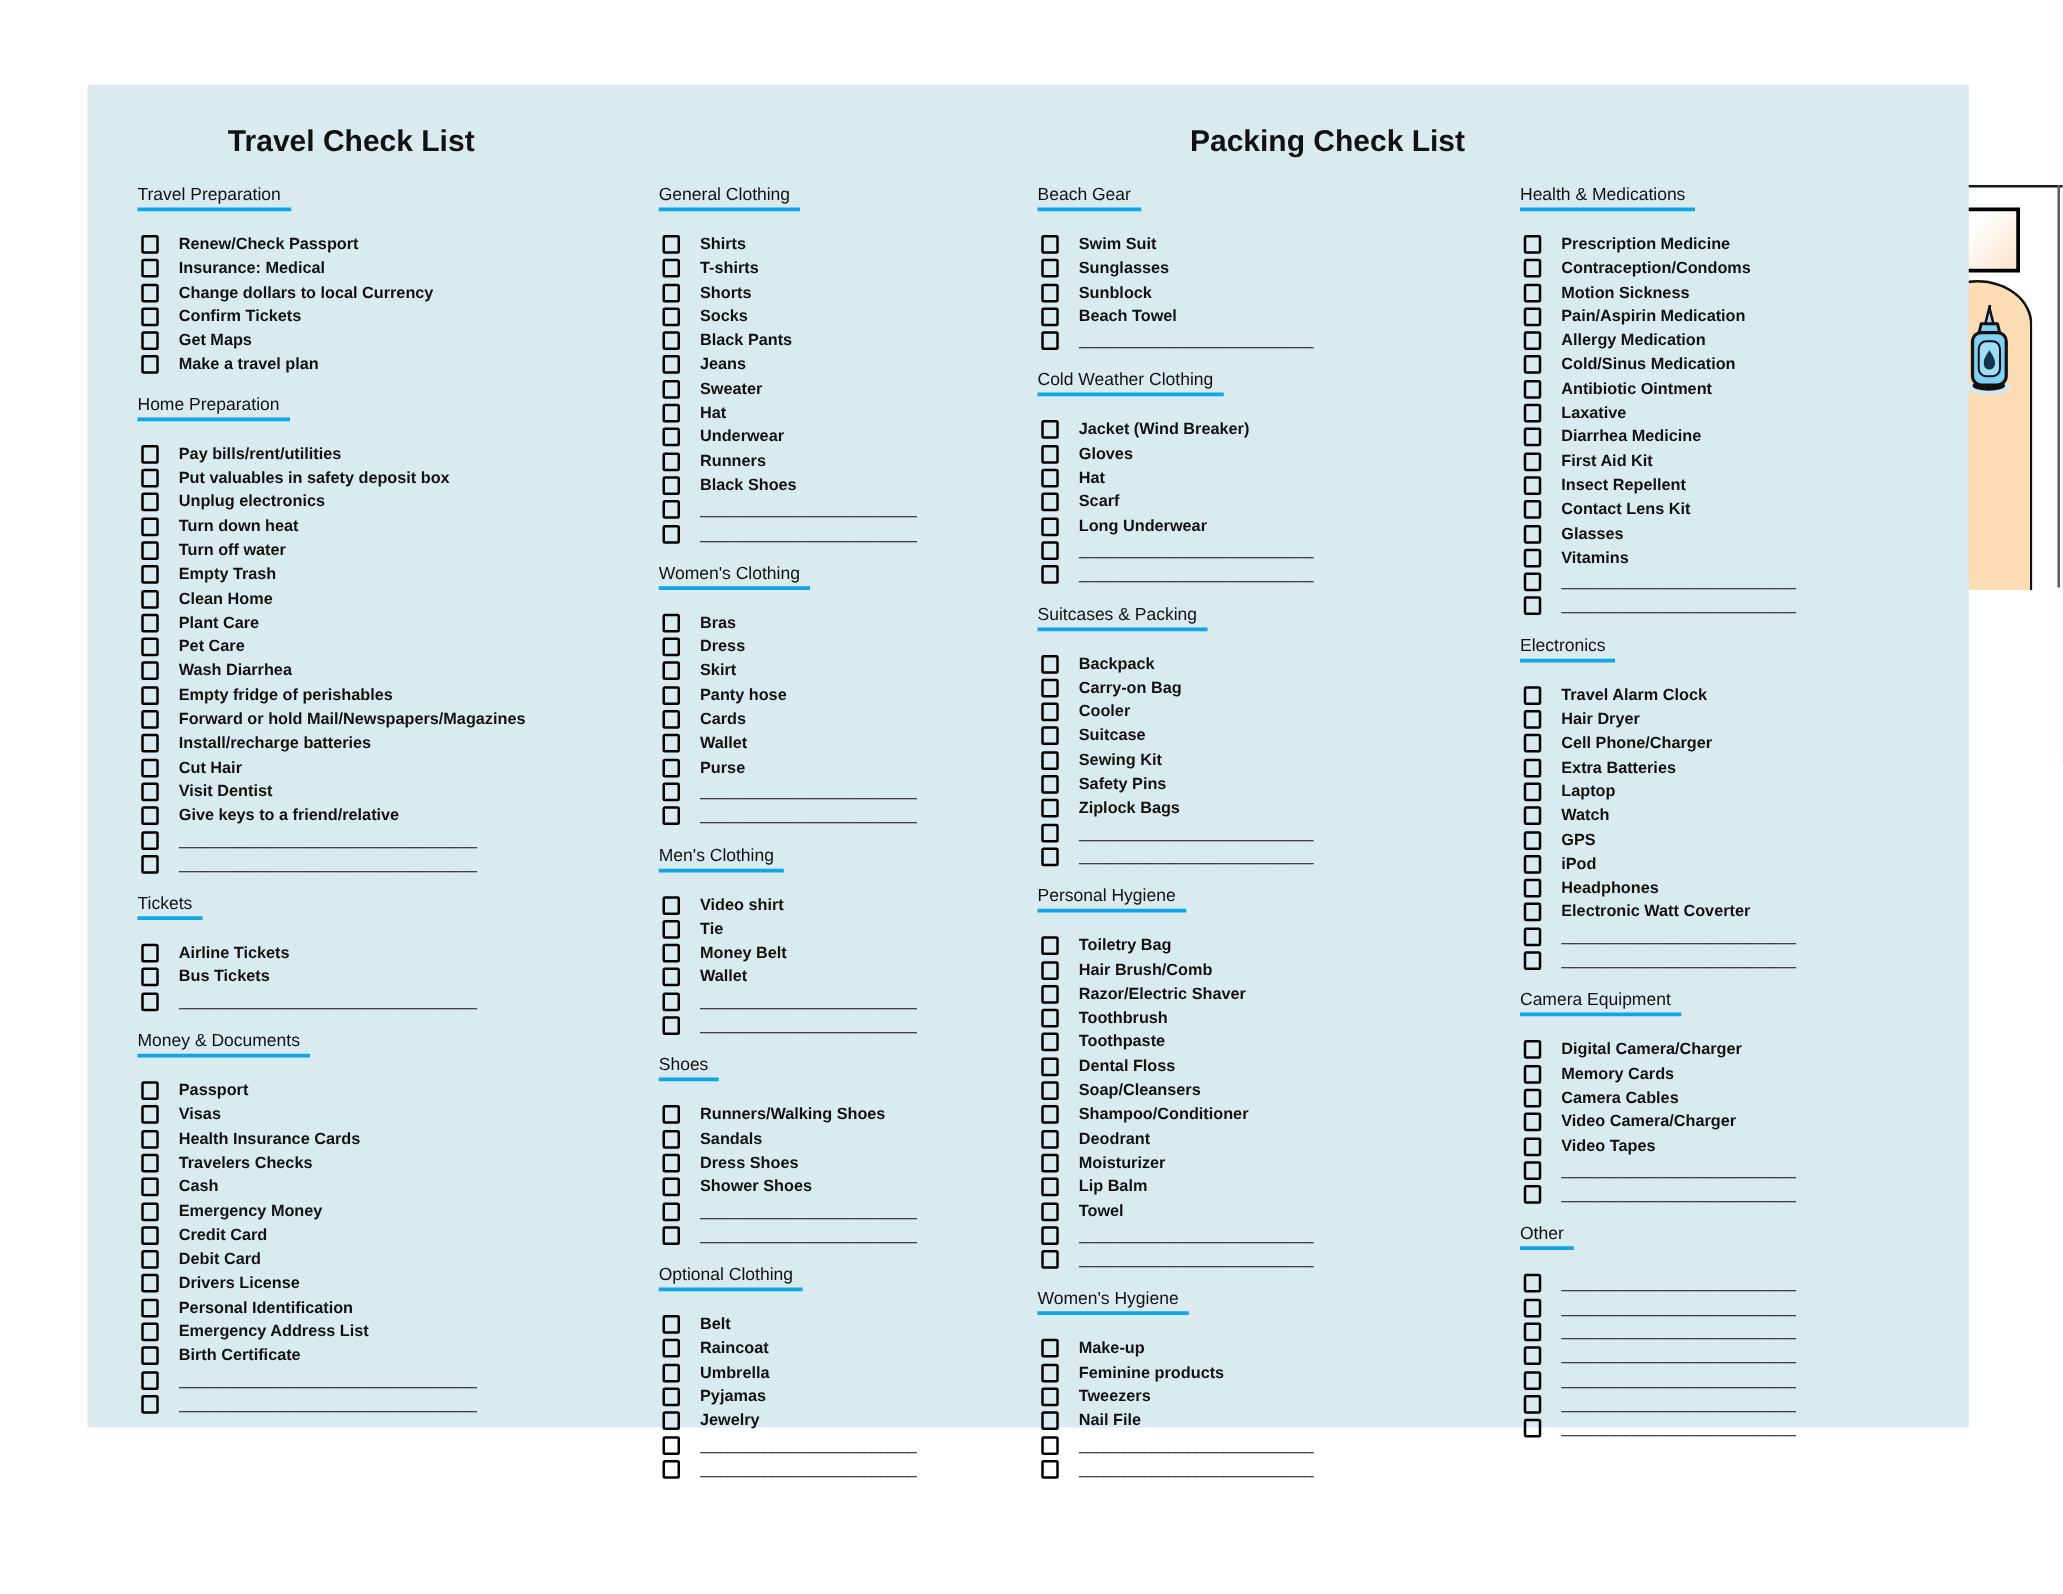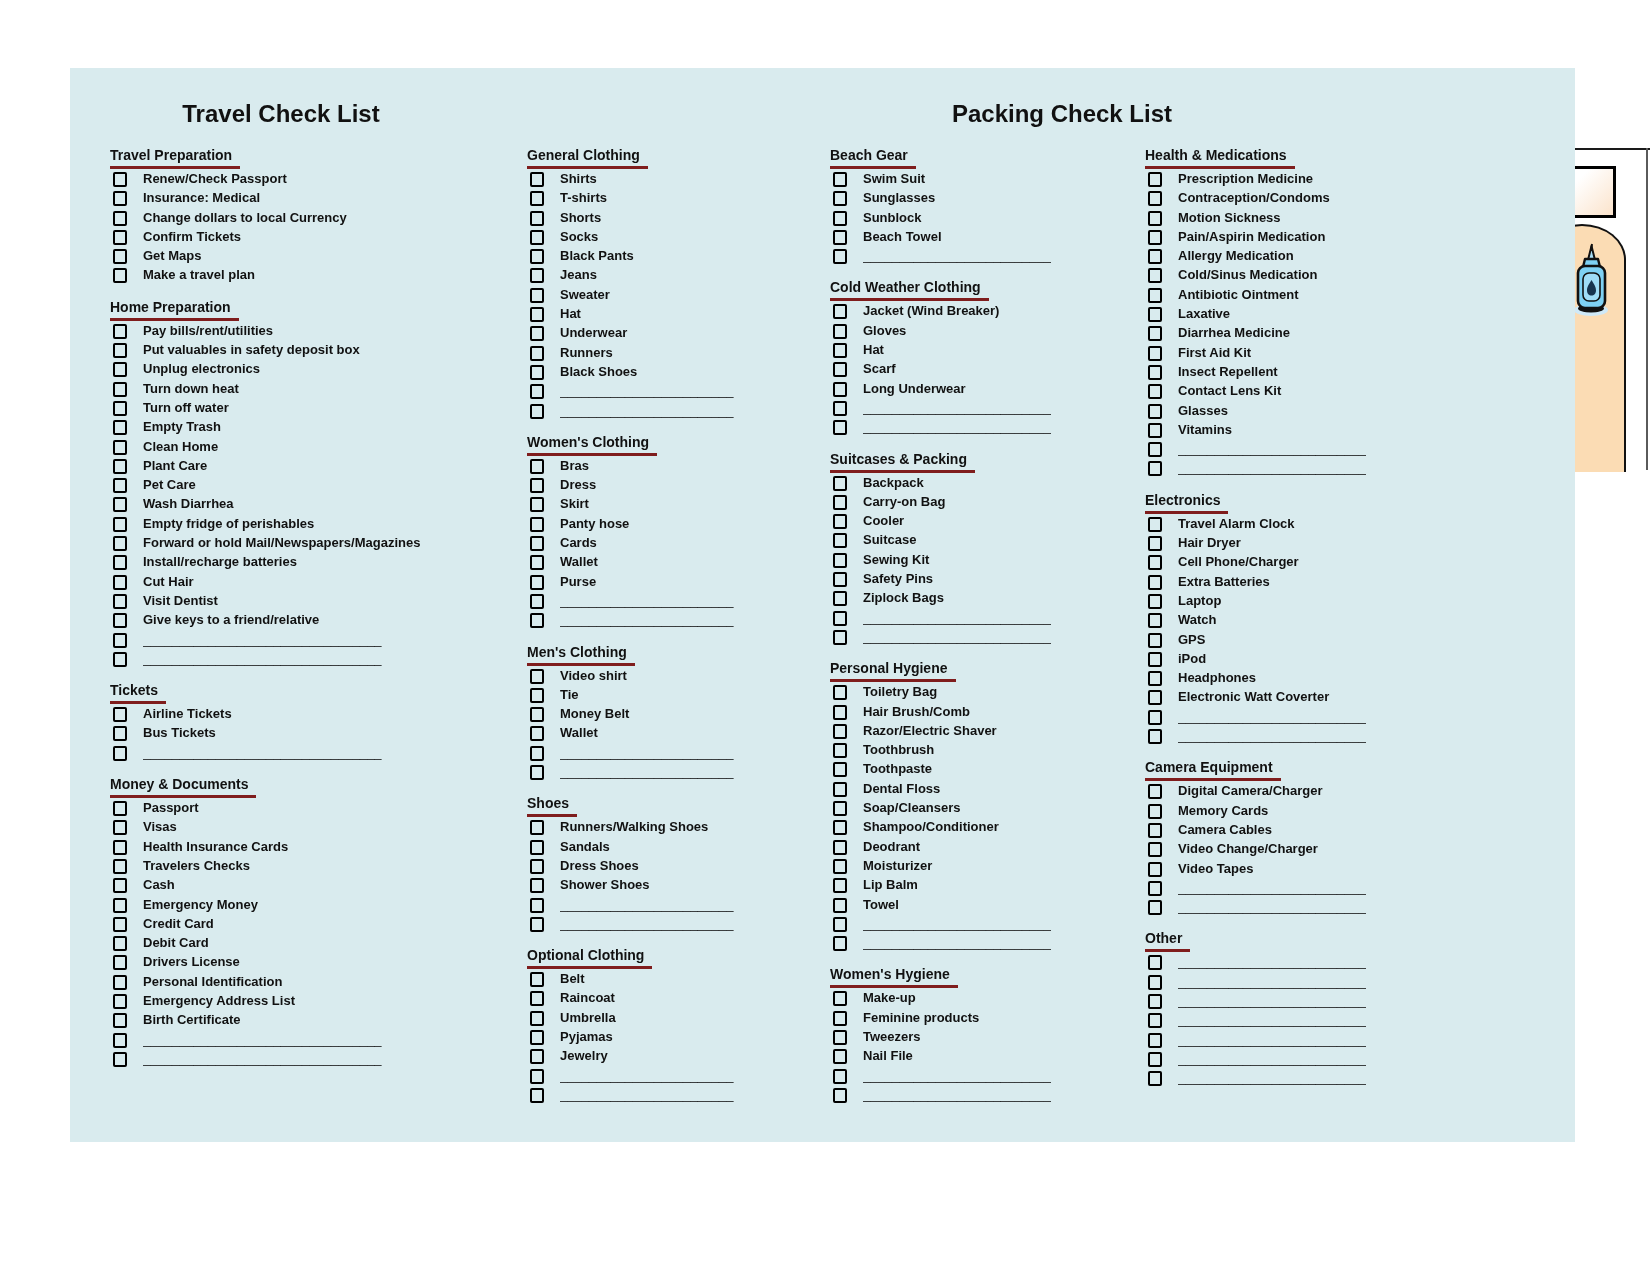--- a/index.html
+++ b/index.html
@@ -30,25 +30,25 @@
     position:absolute;top:100px;font-size:24px;font-weight:bold;
     transform:translateX(-50%);white-space:nowrap;z-index:3;
   }
   #title-left{left:281px;}
   #title-right{left:1062px;}
   
   .col{position:absolute;top:146px;z-index:3;}
   #col-0{left:110px;width:360px;}
   #col-1{left:527px;width:265px;}
   #col-2{left:830px;width:270px;}
-  #col-3{left:1145px;width:280px;}
+  #col-3{left:1216px;width:280px;}
   .section{margin-bottom:13px;}
   .section-title{
-    display:table;font-size:14px;font-weight:bold;line-height:18px;
-    border-bottom:3px solid #7f1d1d;padding:0 8px 2px 0;margin-bottom:0;
+    display:table;font-size:14px;font-weight:normal;line-height:18px;
+    border-bottom:3px solid #0ea5e9;padding:0 8px 2px 0;margin-bottom:16px;
     white-space:nowrap;
   }
   .row{display:flex;align-items:flex-start;min-height:19.3px;line-height:19.3px;}
   .cb{
     flex:0 0 auto;width:10px;height:11px;border:2px solid #000;border-radius:2px;
     margin:3px 16px 0 3px;background:transparent;
   }
   .label{font-size:13px;font-weight:bold;}
   .blank-line{
     font-size:13px;font-weight:normal;letter-spacing:0;white-space:nowrap;
@@ -746,21 +746,21 @@
       <div class="row">
         <span class="cb"></span>
         <span class="label">Memory Cards</span>
       </div>
       <div class="row">
         <span class="cb"></span>
         <span class="label">Camera Cables</span>
       </div>
       <div class="row">
         <span class="cb"></span>
-        <span class="label">Video Change/Charger</span>
+        <span class="label">Video Camera/Charger</span>
       </div>
       <div class="row">
         <span class="cb"></span>
         <span class="label">Video Tapes</span>
       </div>
       <div class="row">
         <span class="cb"></span>
         <span class="blank-line">__________________________</span>
       </div>
       <div class="row">

